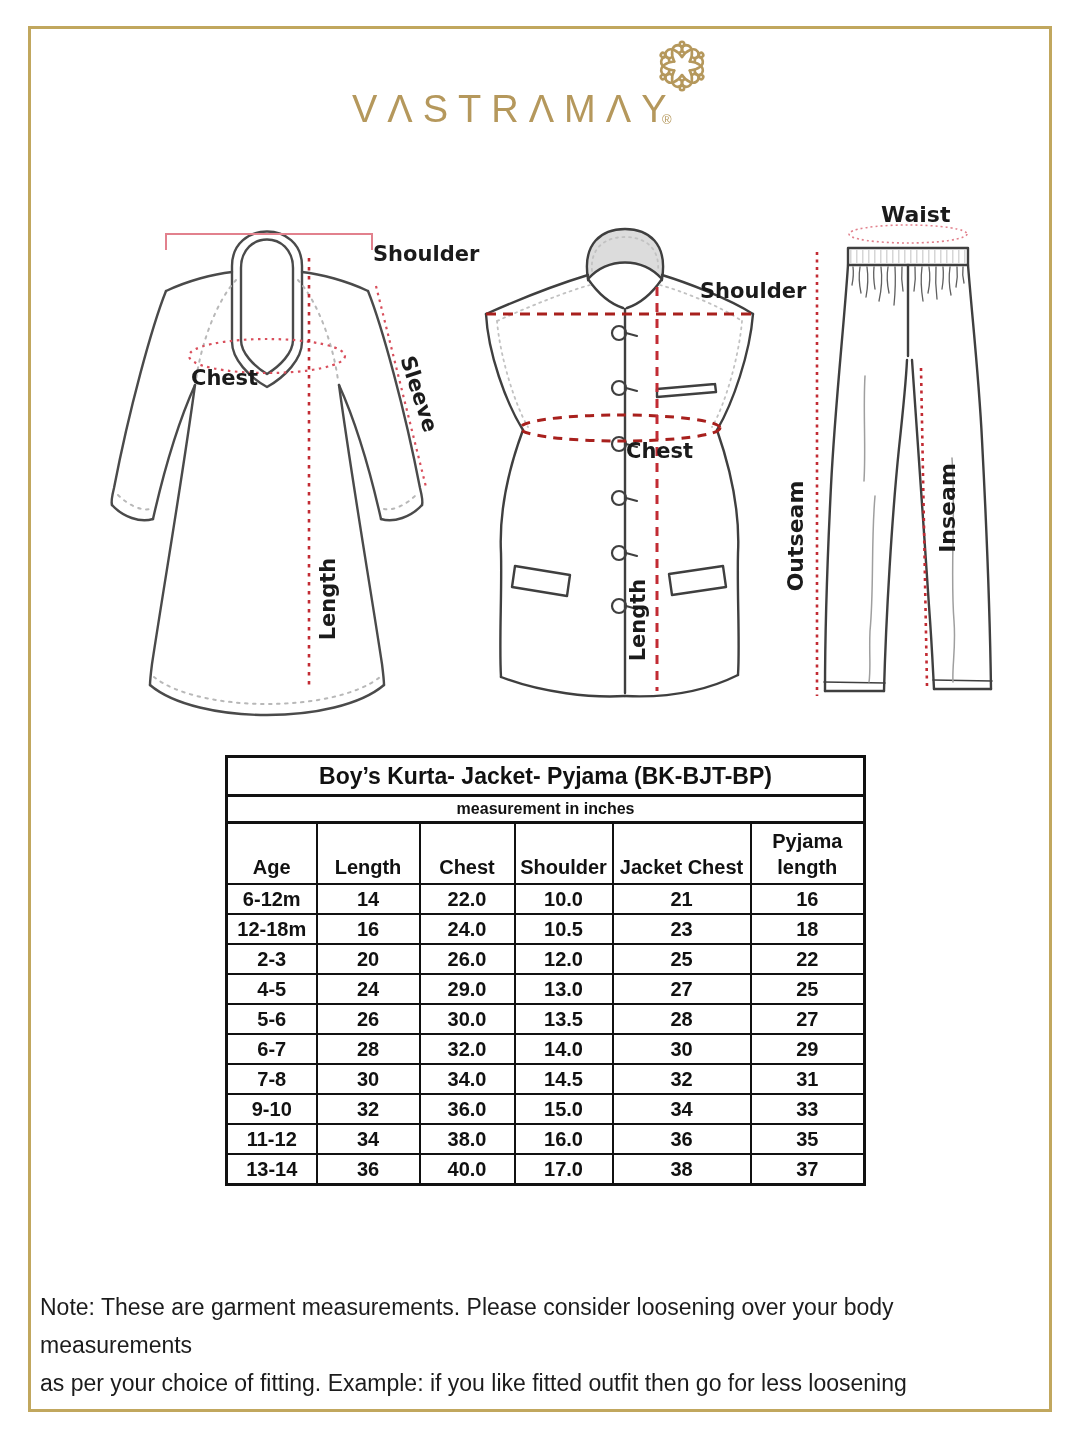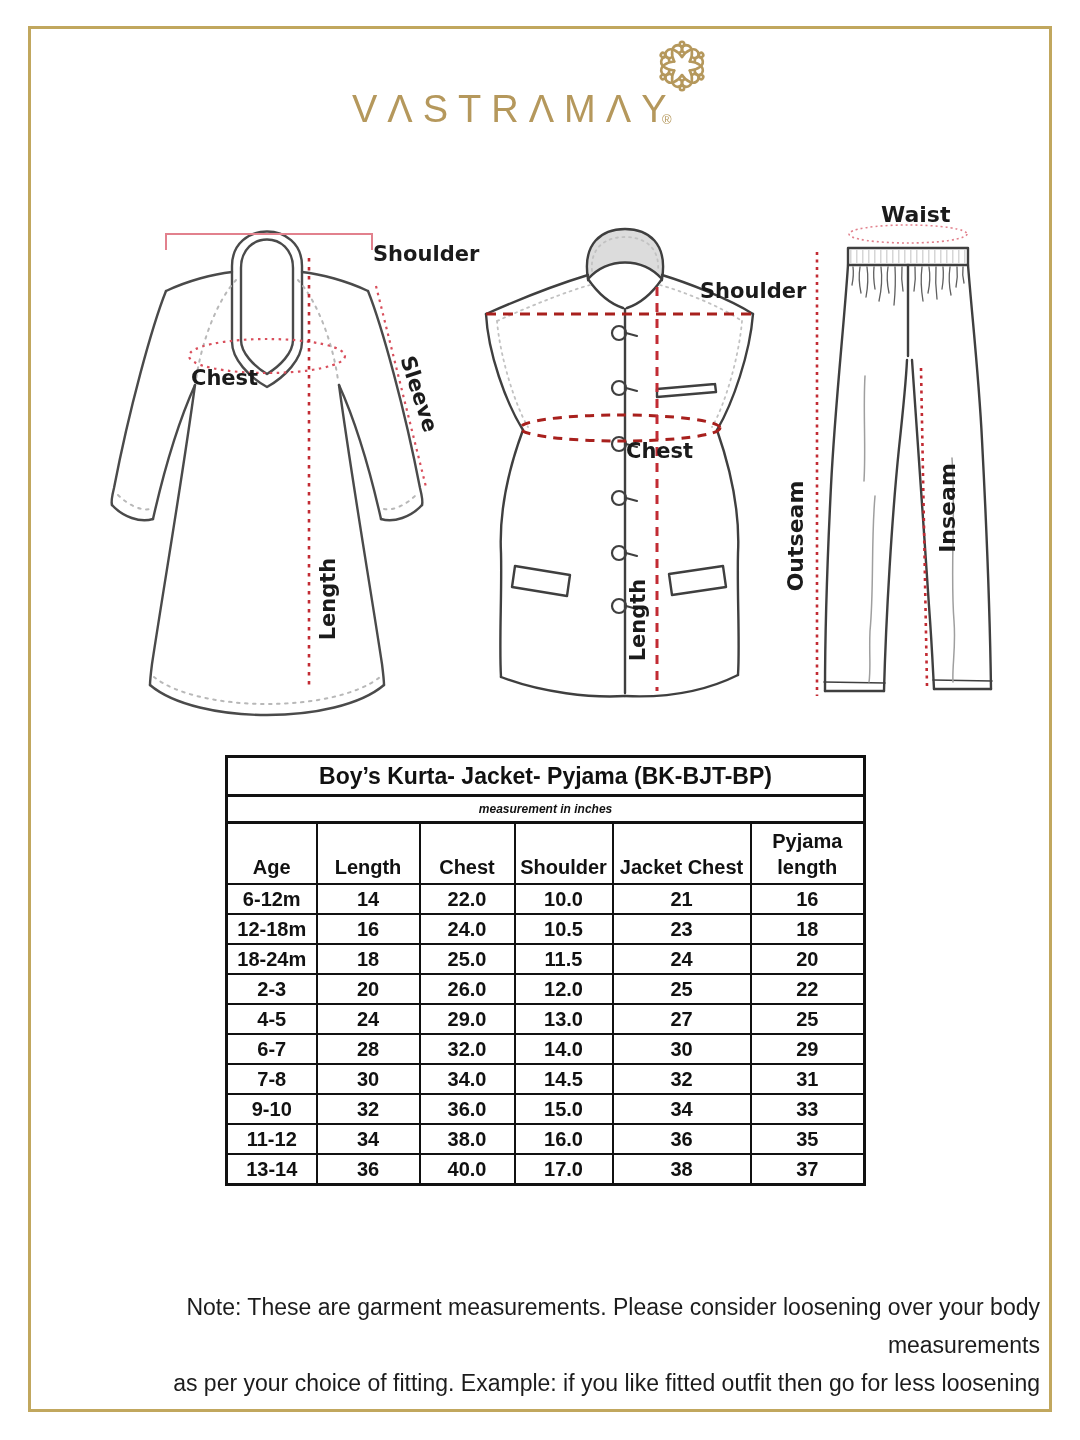--- a/index.html
+++ b/index.html
@@ -39,28 +39,28 @@
 
   
   .size-table {
     position:absolute; left:225px; top:755px; width:638px;
     border-collapse:collapse; table-layout:fixed;
     font-family:"Liberation Sans", sans-serif; font-weight:bold; color:#111;
   }
   .size-table td, .size-table th { border:2px solid #111; text-align:center; padding:0; }
   .size-table { border:3px solid #111; }
   .t-title    { font-size:23px; height:36px; border-bottom-width:3px !important; }
-  .t-subtitle { font-size:12px; height:24px; border-bottom-width:3px !important;font-style:italic; }
+  .t-subtitle { font-size:16px; height:24px; border-bottom-width:3px !important; }
   .t-colhead  { font-size:20px; height:56px; vertical-align:bottom; padding-bottom:3px !important; line-height:1.3;margin-top:31px; }
   .t-cell     { font-size:20px; height:28px; }
 
   
   .note {
     position:absolute; left:40px; top:1288px; width:1000px;
-    text-align:right; font-size:23px; line-height:38px; color:#1c1c1c;
+    text-align:left; font-size:23px; line-height:38px; color:#1c1c1c;
   }
 </style>
 </head>
 <body>
 
 <div class="page">
   <div class="frame"></div>
 
   <div>
     <span class="wordmark">VΛSTRΛMΛY</span>
@@ -272,44 +272,44 @@
       </tr>
       <tr>
         <td class="t-cell">12-18m</td>
         <td class="t-cell">16</td>
         <td class="t-cell">24.0</td>
         <td class="t-cell">10.5</td>
         <td class="t-cell">23</td>
         <td class="t-cell">18</td>
       </tr>
       <tr>
-        <td class="t-cell">18-24m</td>
-        <td class="t-cell">18</td>
-        <td class="t-cell">25.0</td>
-        <td class="t-cell">11.5</td>
-        <td class="t-cell">24</td>
-        <td class="t-cell">20</td>
-      </tr>
-      <tr>
         <td class="t-cell">2-3</td>
         <td class="t-cell">20</td>
         <td class="t-cell">26.0</td>
         <td class="t-cell">12.0</td>
         <td class="t-cell">25</td>
         <td class="t-cell">22</td>
       </tr>
       <tr>
         <td class="t-cell">4-5</td>
         <td class="t-cell">24</td>
         <td class="t-cell">29.0</td>
         <td class="t-cell">13.0</td>
         <td class="t-cell">27</td>
         <td class="t-cell">25</td>
       </tr>
       <tr>
+        <td class="t-cell">5-6</td>
+        <td class="t-cell">26</td>
+        <td class="t-cell">30.0</td>
+        <td class="t-cell">13.5</td>
+        <td class="t-cell">28</td>
+        <td class="t-cell">27</td>
+      </tr>
+      <tr>
         <td class="t-cell">6-7</td>
         <td class="t-cell">28</td>
         <td class="t-cell">32.0</td>
         <td class="t-cell">14.0</td>
         <td class="t-cell">30</td>
         <td class="t-cell">29</td>
       </tr>
       <tr>
         <td class="t-cell">7-8</td>
         <td class="t-cell">30</td>

